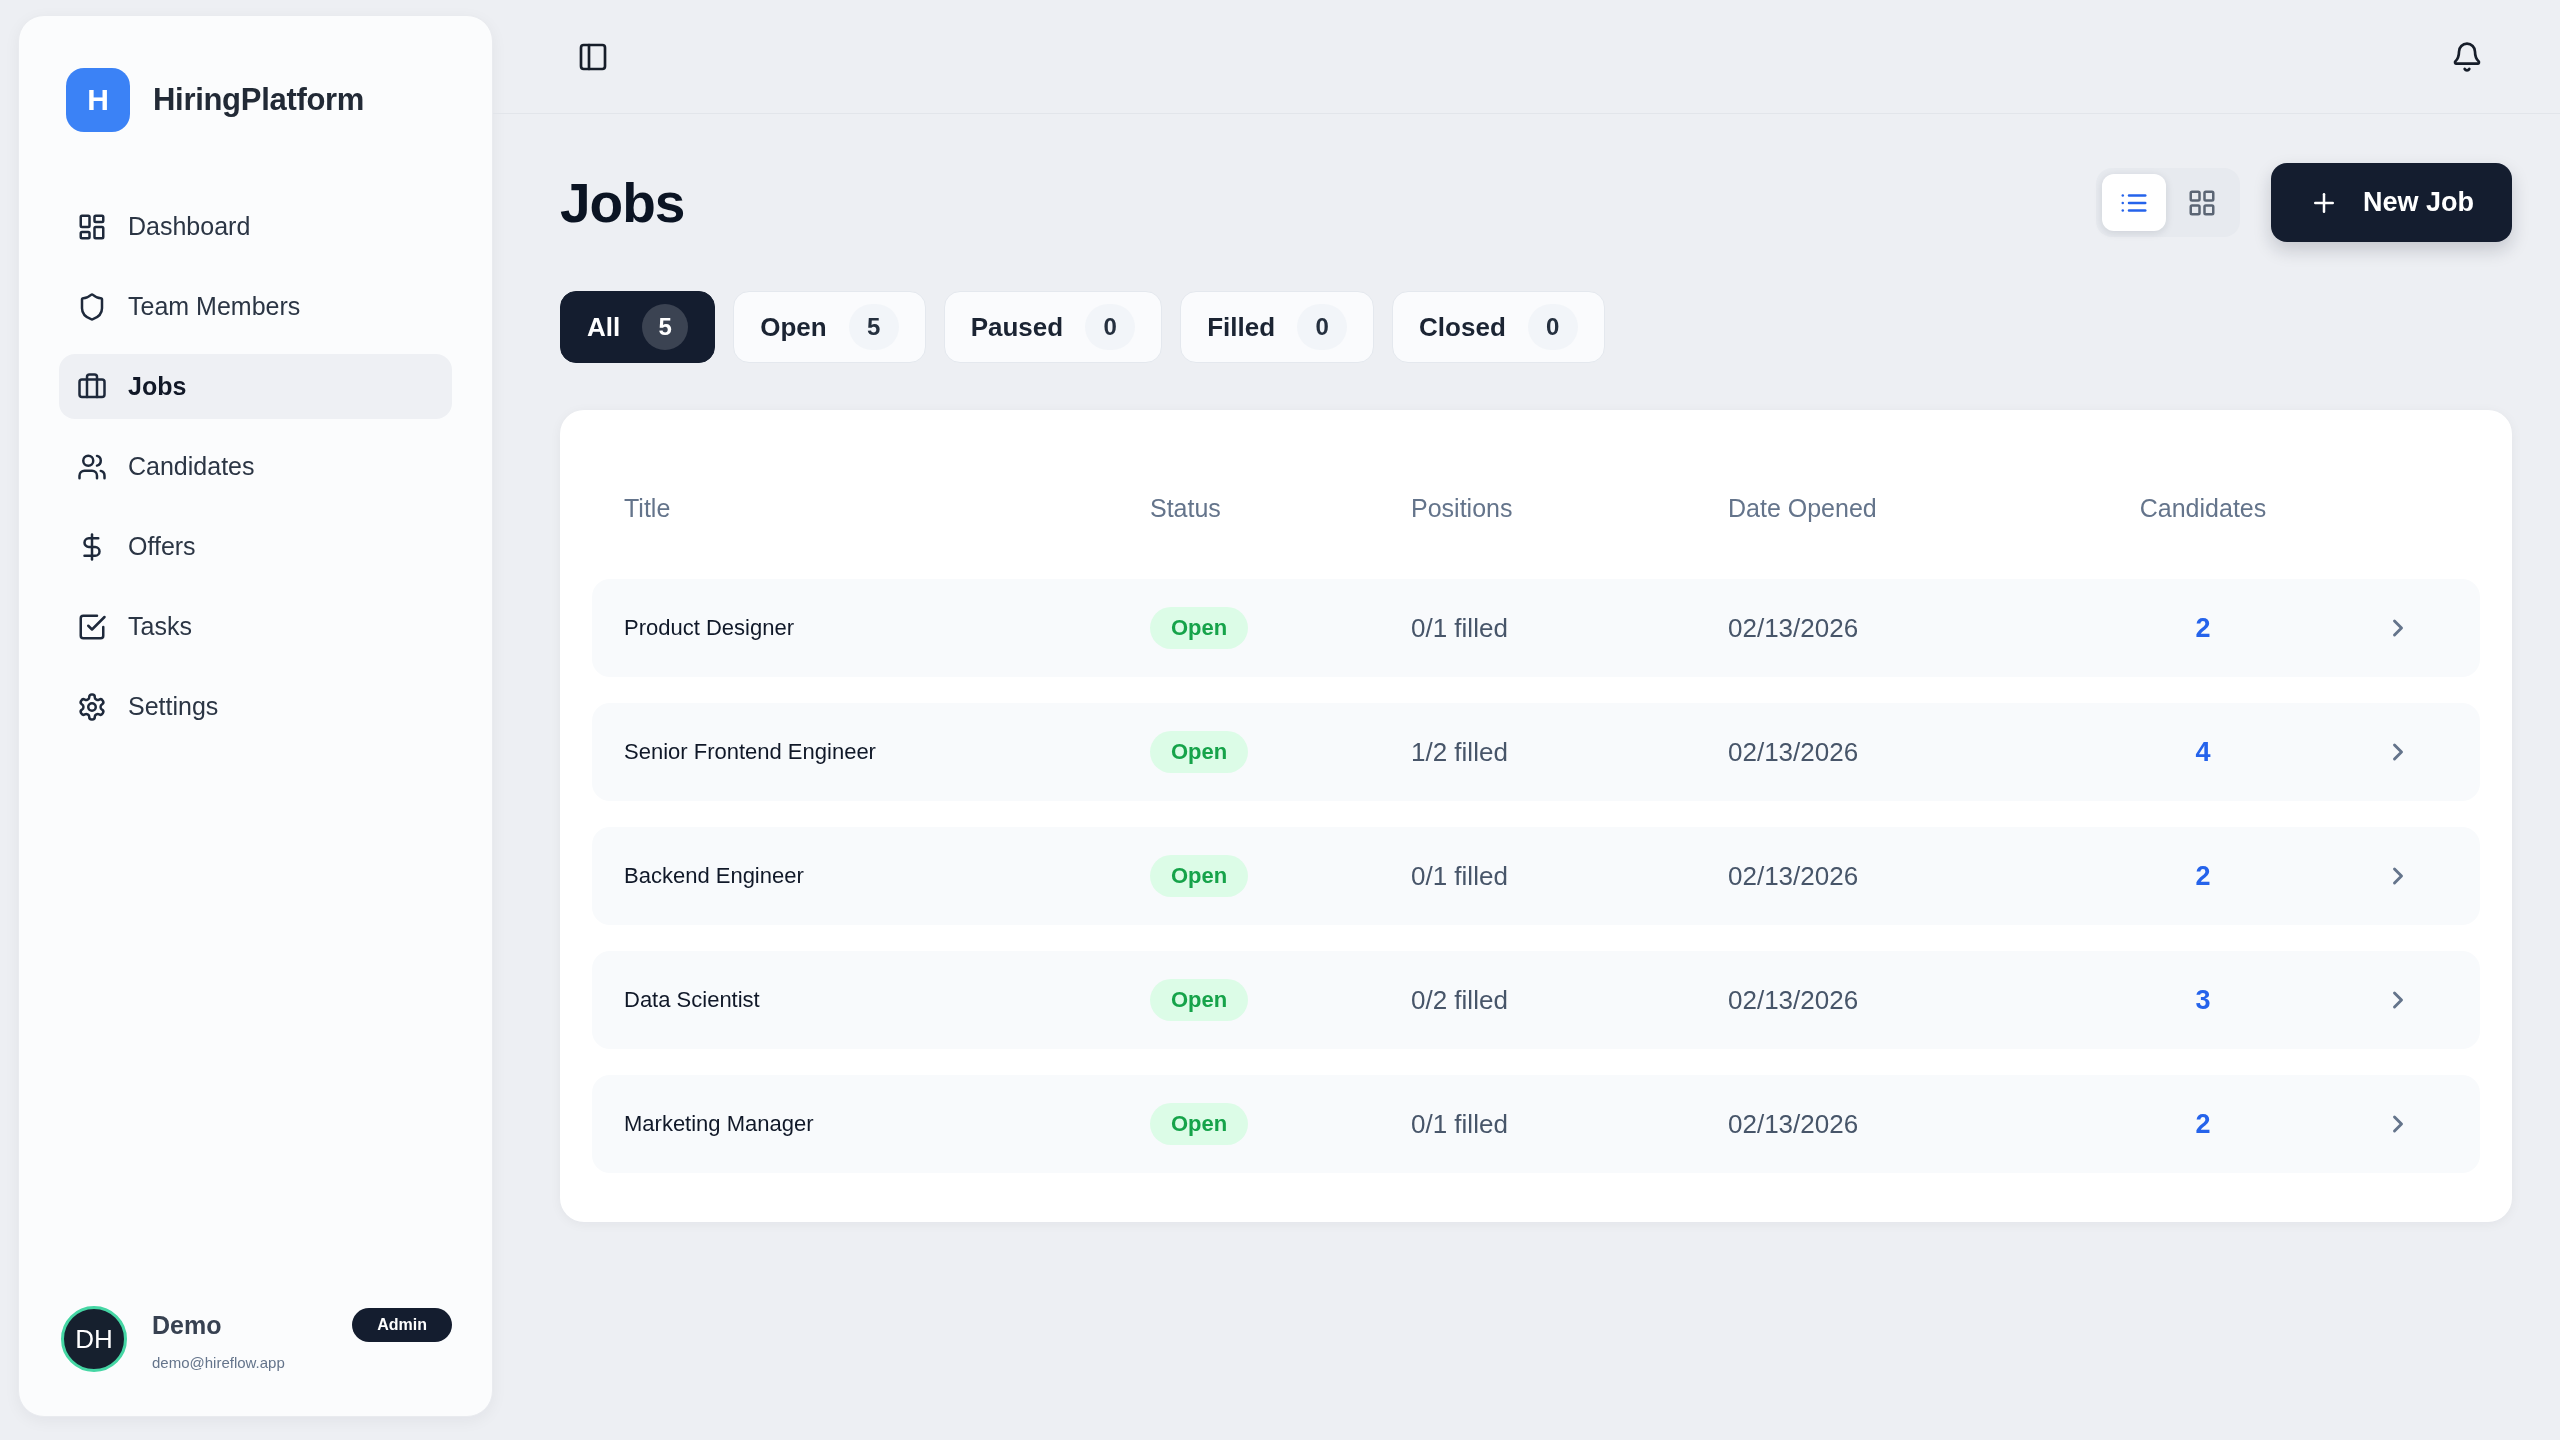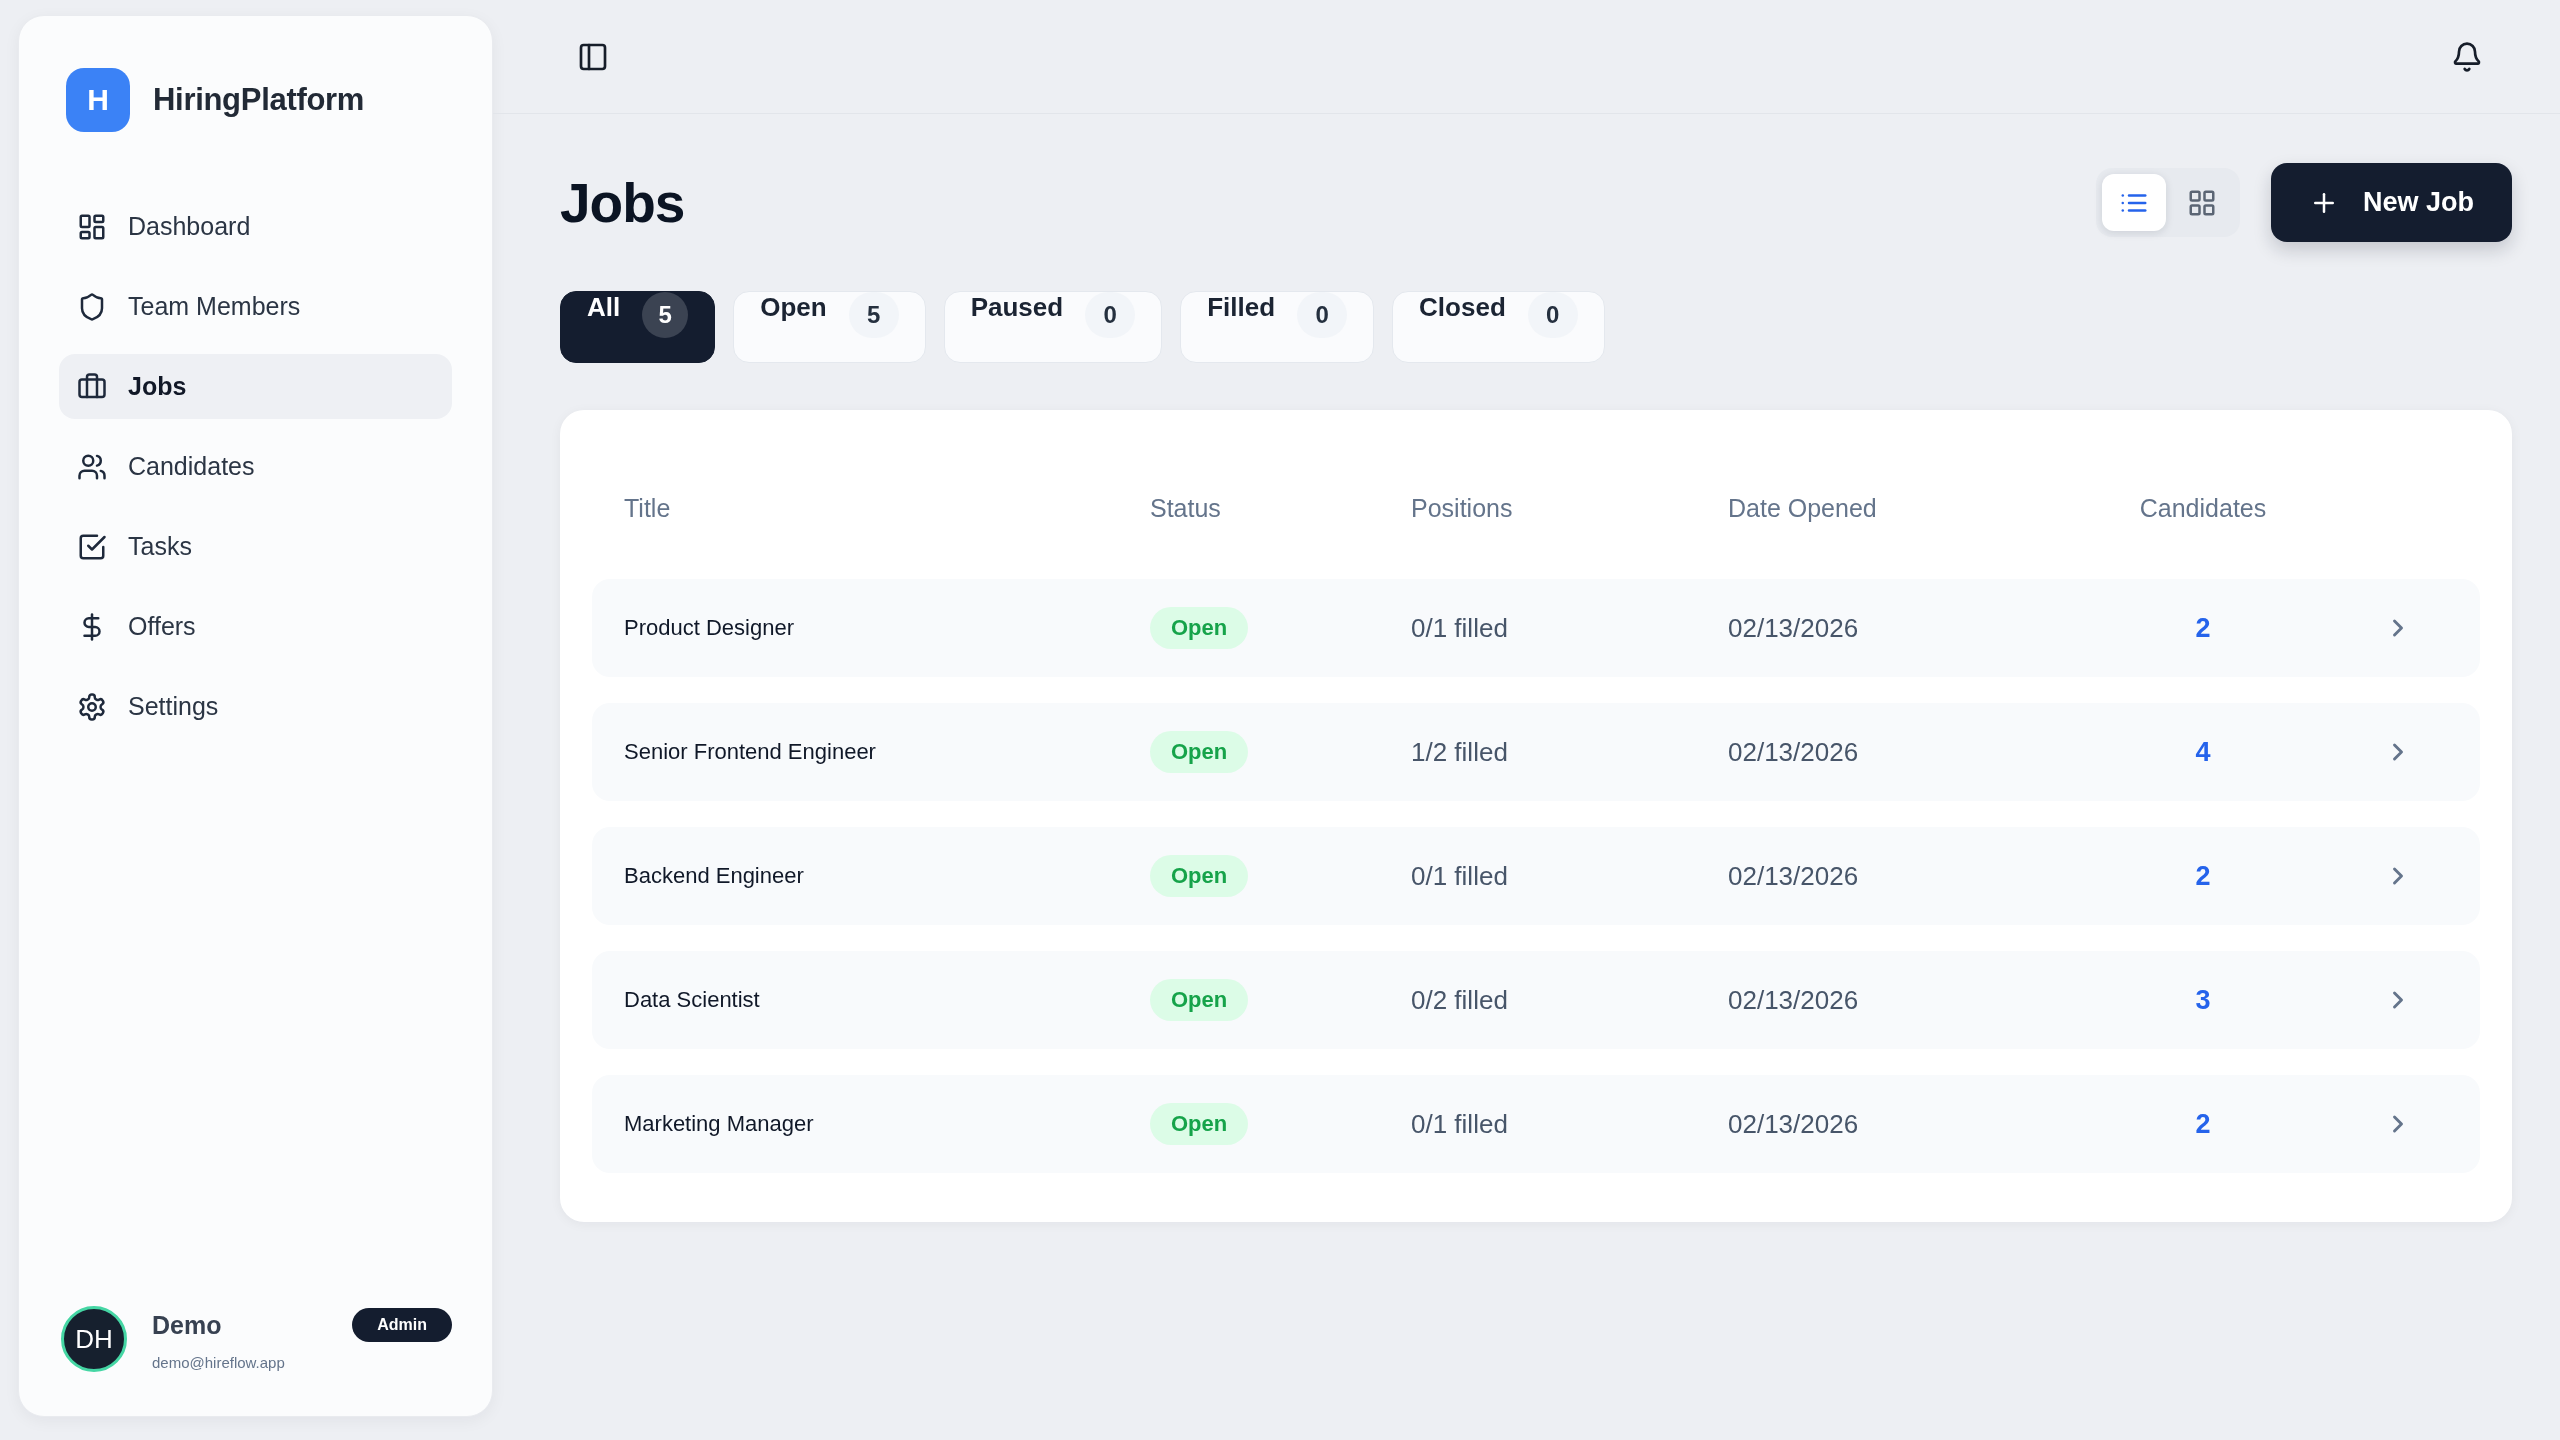--- a/index.html
+++ b/index.html
@@ -80,21 +80,21 @@
     font-family:inherit; font-size:27px; font-weight:700; padding:0 38px;
     display:flex; align-items:center; gap:24px; cursor:pointer;
     box-shadow:0 8px 18px rgba(15,23,42,.18);
     text-align:right;
   }
   .new-job svg { width:30px; height:30px; }
 
   .filters { margin-top:49px; display:flex; gap:18px; }
   .filter {
     height:72px; border-radius:16px; background:#fafbfd; border:1px solid #e4e8ee;
-    display:flex; gap:22px; padding:0 26px;
+    display:flex; align-items:center; gap:22px; padding:0 26px;
     font-family:inherit; font-size:26px; font-weight:600; color:#1b2433; cursor:pointer;
   }
   .filter .count {
     min-width:50px; height:46px; padding:0 12px; border-radius:23px; background:#f2f5f9;
     display:flex; align-items:center; justify-content:center;
     font-size:24px; font-weight:600; color:#25303f;
   }
   .filter.active { background:#141d2f; border-color:#141d2f; color:#fff; }
   .filter.active .count { background:rgba(255,255,255,.17); color:#fff; min-width:46px; height:46px; }
 
@@ -161,31 +161,31 @@
       <svg viewBox="0 0 24 24" fill="none" stroke="currentColor" stroke-width="2" stroke-linecap="round" stroke-linejoin="round">
           <path d="M16 21v-2a4 4 0 0 0-4-4H6a4 4 0 0 0-4 4v2"></path>
           <circle cx="9" cy="7" r="4"></circle>
           <path d="M22 21v-2a4 4 0 0 0-3-3.87"></path>
           <path d="M16 3.13a4 4 0 0 1 0 7.75"></path>
         </svg>
       <span>Candidates</span>
     </div>
     <div class="nav-item">
       <svg viewBox="0 0 24 24" fill="none" stroke="currentColor" stroke-width="2" stroke-linecap="round" stroke-linejoin="round">
+          <line x1="12" x2="12" y1="2" y2="22"></line>
+          <path d="M17 5H9.5a3.5 3.5 0 0 0 0 7h5a3.5 3.5 0 0 1 0 7H6"></path>
+        </svg>
+      <span>Offers</span>
+    </div>
+    <div class="nav-item">
+      <svg viewBox="0 0 24 24" fill="none" stroke="currentColor" stroke-width="2" stroke-linecap="round" stroke-linejoin="round">
           <path d="m9 11 3 3L22 4"></path>
           <path d="M21 12v7a2 2 0 0 1-2 2H5a2 2 0 0 1-2-2V5a2 2 0 0 1 2-2h11"></path>
         </svg>
       <span>Tasks</span>
-    </div>
-    <div class="nav-item">
-      <svg viewBox="0 0 24 24" fill="none" stroke="currentColor" stroke-width="2" stroke-linecap="round" stroke-linejoin="round">
-          <line x1="12" x2="12" y1="2" y2="22"></line>
-          <path d="M17 5H9.5a3.5 3.5 0 0 0 0 7h5a3.5 3.5 0 0 1 0 7H6"></path>
-        </svg>
-      <span>Offers</span>
     </div>
     <div class="nav-item">
       <svg viewBox="0 0 24 24" fill="none" stroke="currentColor" stroke-width="2" stroke-linecap="round" stroke-linejoin="round">
           <path d="M12.22 2h-.44a2 2 0 0 0-2 2v.18a2 2 0 0 1-1 1.73l-.43.25a2 2 0 0 1-2 0l-.15-.08a2 2 0 0 0-2.73.73l-.22.38a2 2 0 0 0 .73 2.73l.15.1a2 2 0 0 1 1 1.72v.51a2 2 0 0 1-1 1.74l-.15.09a2 2 0 0 0-.73 2.73l.22.38a2 2 0 0 0 2.73.73l.15-.08a2 2 0 0 1 2 0l.43.25a2 2 0 0 1 1 1.73V20a2 2 0 0 0 2 2h.44a2 2 0 0 0 2-2v-.18a2 2 0 0 1 1-1.73l.43-.25a2 2 0 0 1 2 0l.15.08a2 2 0 0 0 2.73-.73l.22-.39a2 2 0 0 0-.73-2.73l-.15-.08a2 2 0 0 1-1-1.74v-.5a2 2 0 0 1 1-1.74l.15-.09a2 2 0 0 0 .73-2.73l-.22-.38a2 2 0 0 0-2.73-.73l-.15.08a2 2 0 0 1-2 0l-.43-.25a2 2 0 0 1-1-1.73V4a2 2 0 0 0-2-2z"></path>
           <circle cx="12" cy="12" r="3"></circle>
         </svg>
       <span>Settings</span>
     </div>
   </nav>
 

